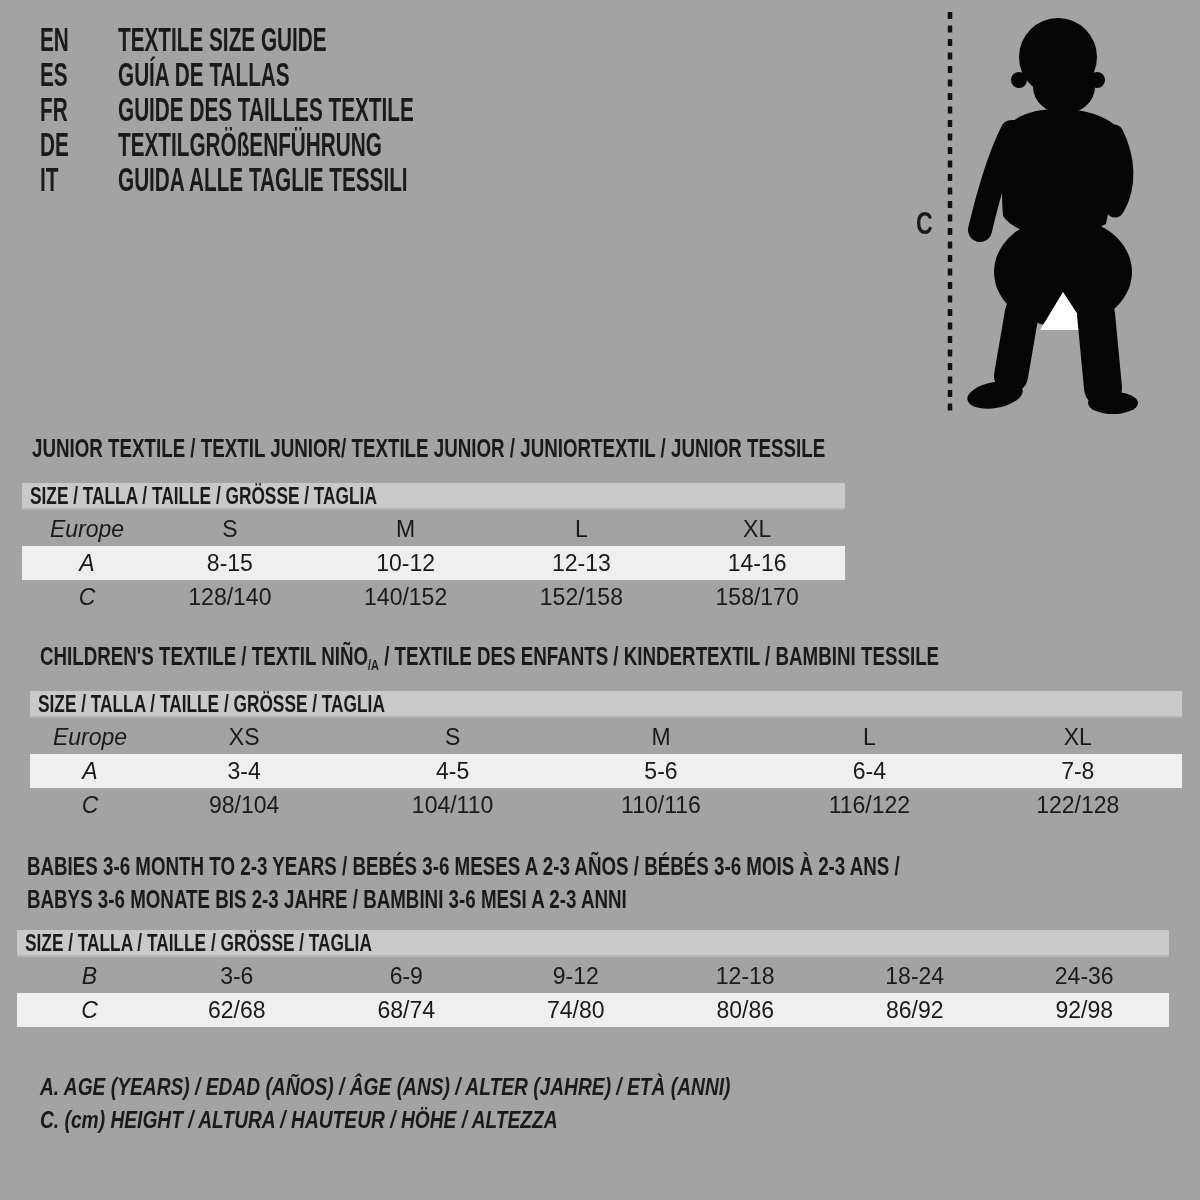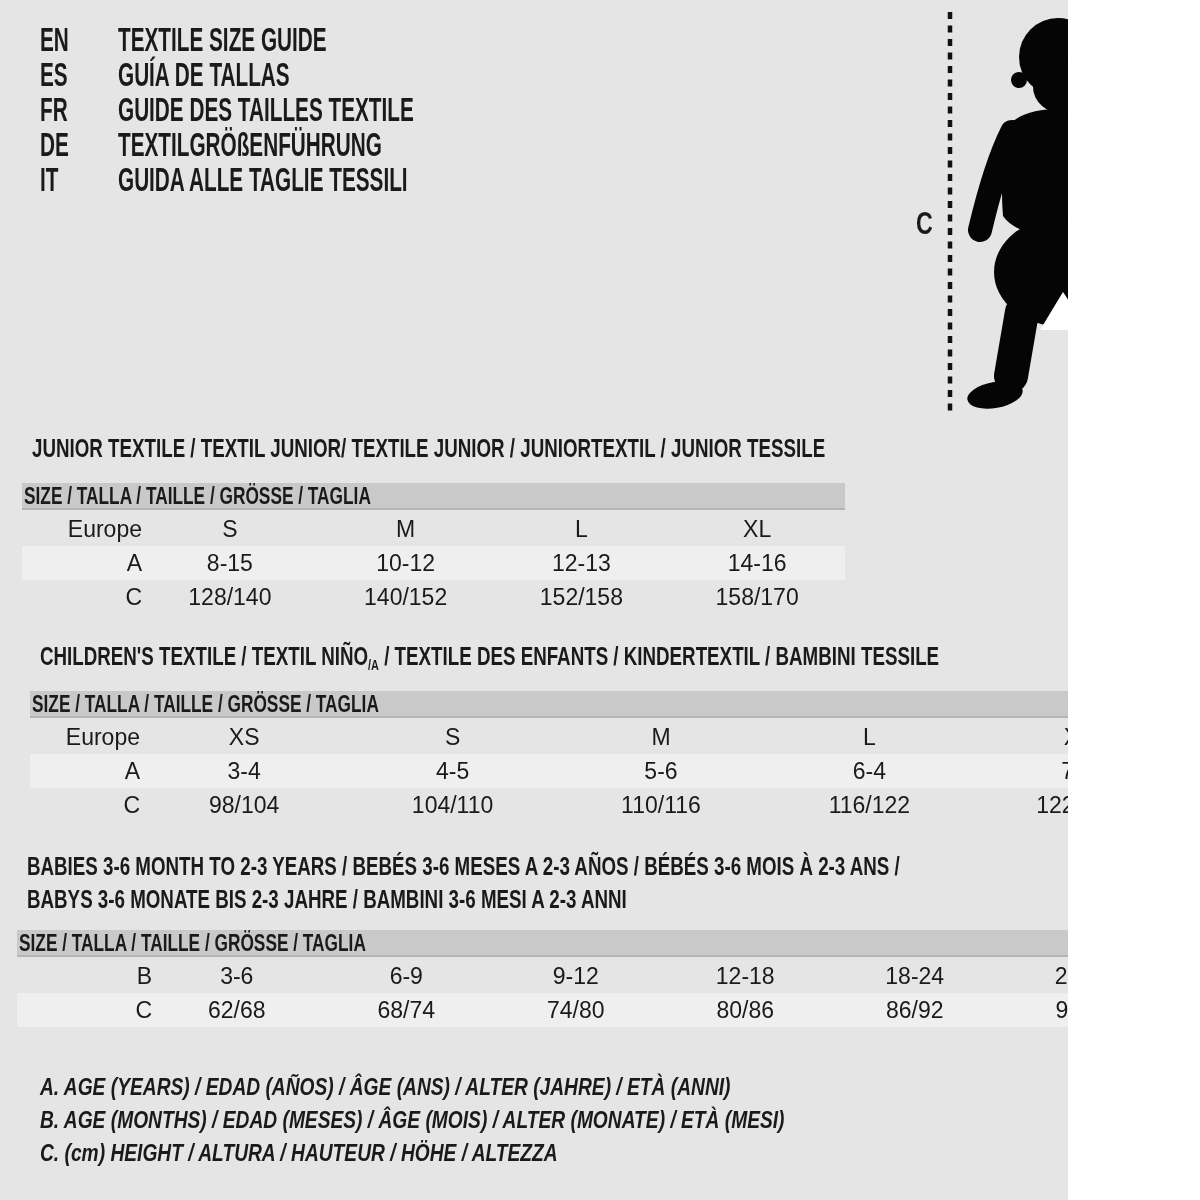--- a/index.html
+++ b/index.html
@@ -1,17 +1,17 @@
 <!DOCTYPE html>
 <html><head>
 <meta charset="utf-8">
 <style>
   html,body{margin:0;padding:0;background:#fff;}
   .page{
-    position:relative;width:1068px;height:1200px;background:#e5e5e5;
+    position:relative;width:1200px;height:1200px;background:#a3a3a3;
     font-family:"Liberation Sans","DejaVu Sans",sans-serif;
     color:#1a1a1a;overflow:hidden;
   }
   
   .cond,.cond-xl,.cond-bar,.cond-ftr{
     display:inline-block;white-space:nowrap;transform-origin:0 50%;
   }
   .cond{font-weight:bold;font-size:25px;transform:scaleX(0.75);}
   .cond-xl{font-weight:bold;font-size:34px;transform:scaleX(0.61);}
   .cond-bar{font-weight:bold;font-size:24px;transform:scaleX(0.72);}
@@ -35,29 +35,29 @@
   .size-section{position:absolute;}
   .sec-junior{left:22px;top:437px;width:823px;}
   .sec-children{left:30px;top:645px;width:1152px;}
   .sec-babies{left:17px;top:850px;width:1152px;}
   .sec-title{margin:0;padding:0;height:22px;line-height:22px;padding-left:10px;}
   .sec-title-line2{height:33px;line-height:33px;padding-left:10px;}
   .sec-babies .sec-title{height:33px;line-height:33px;}
   .tsub{font-size:0.58em;vertical-align:-0.32em;}
   .size-bar{
     margin-top:24px;height:25px;line-height:25px;background:#c9c9c9;
-    border-bottom:2px solid #b4b4b4;padding-left:2px;
+    border-bottom:2px solid #b4b4b4;padding-left:8px;
   }
   .sec-babies .size-bar{margin-top:14px;}
   .size-table{border-collapse:collapse;width:100%;table-layout:fixed;margin-top:2px;}
   .size-table td{
     height:34px;padding:0;text-align:center;vertical-align:middle;
     font-size:23px;color:#1a1a1a;
   }
-  .size-table td.row-label{text-align:right;padding-left:10px;}
+  .size-table td.row-label{text-align:center;padding-left:10px;font-style:italic;}
   .sec-junior   td.row-label{width:110px;}
   .sec-children td.row-label{width:100px;}
   .sec-babies   td.row-label{width:125px;}
   tr.shaded{background:#efefef;}
 
   
   .legend{position:absolute;left:40px;top:1070px;}
   .legend-line{height:33px;line-height:33px;font-style:italic;}
 </style>
 </head>
@@ -227,20 +227,17 @@
           </tr>
         </tbody>
     </table>
   </section>
 
   <footer class="legend">
     <div class="legend-line">
       <span class="cond-ftr">A. AGE (YEARS) / EDAD (AÑOS) / ÂGE (ANS) / ALTER (JAHRE) / ETÀ (ANNI)</span>
     </div>
     <div class="legend-line">
-      <span class="cond-ftr">B. AGE (MONTHS) / EDAD (MESES) / ÂGE (MOIS) / ALTER (MONATE) / ETÀ (MESI)</span>
-    </div>
-    <div class="legend-line">
       <span class="cond-ftr">C. (cm) HEIGHT / ALTURA / HAUTEUR / HÖHE / ALTEZZA</span>
     </div>
   </footer>
 
 </div>
 
 </body></html>

